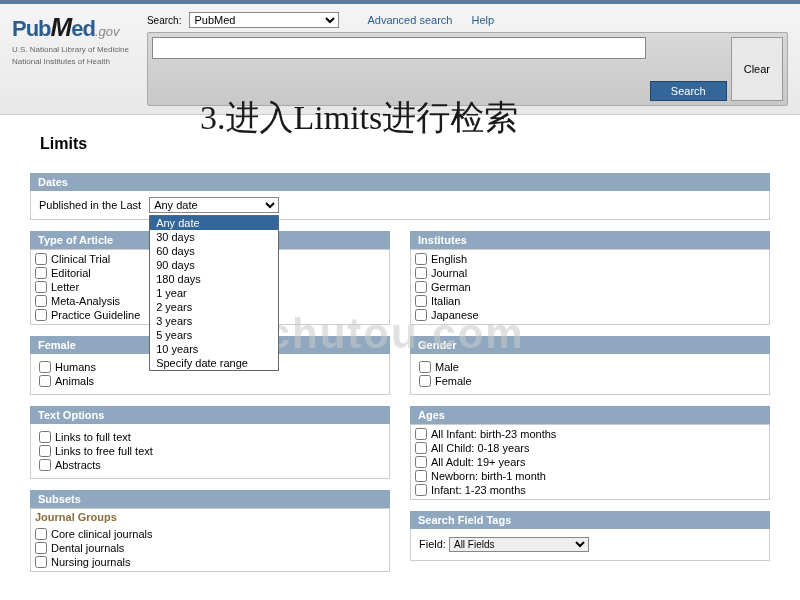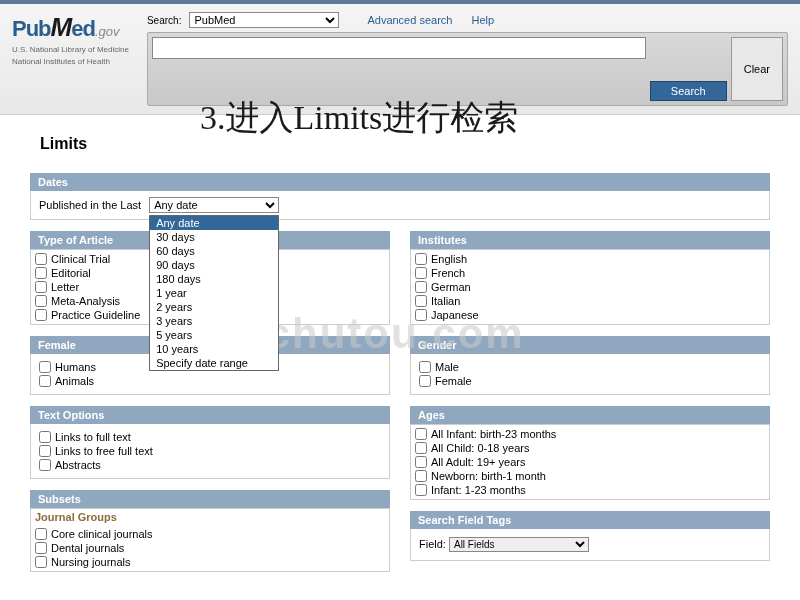--- a/index.html
+++ b/index.html
@@ -183,21 +183,21 @@
     <div class="col">
       <div class="panel">
         <div class="panel-header">Institutes</div>
         <div class="checklist" id="lang-list">
             <div class="check-item">
               <input type="checkbox" style="">
               <span>English</span>
             </div>
             <div class="check-item">
               <input type="checkbox" style="">
-              <span>French</span>
+              <span>Journal</span>
             </div>
             <div class="check-item">
               <input type="checkbox" style="">
               <span>German</span>
             </div>
             <div class="check-item">
               <input type="checkbox" style="">
               <span>Italian</span>
             </div>
             <div class="check-item">

